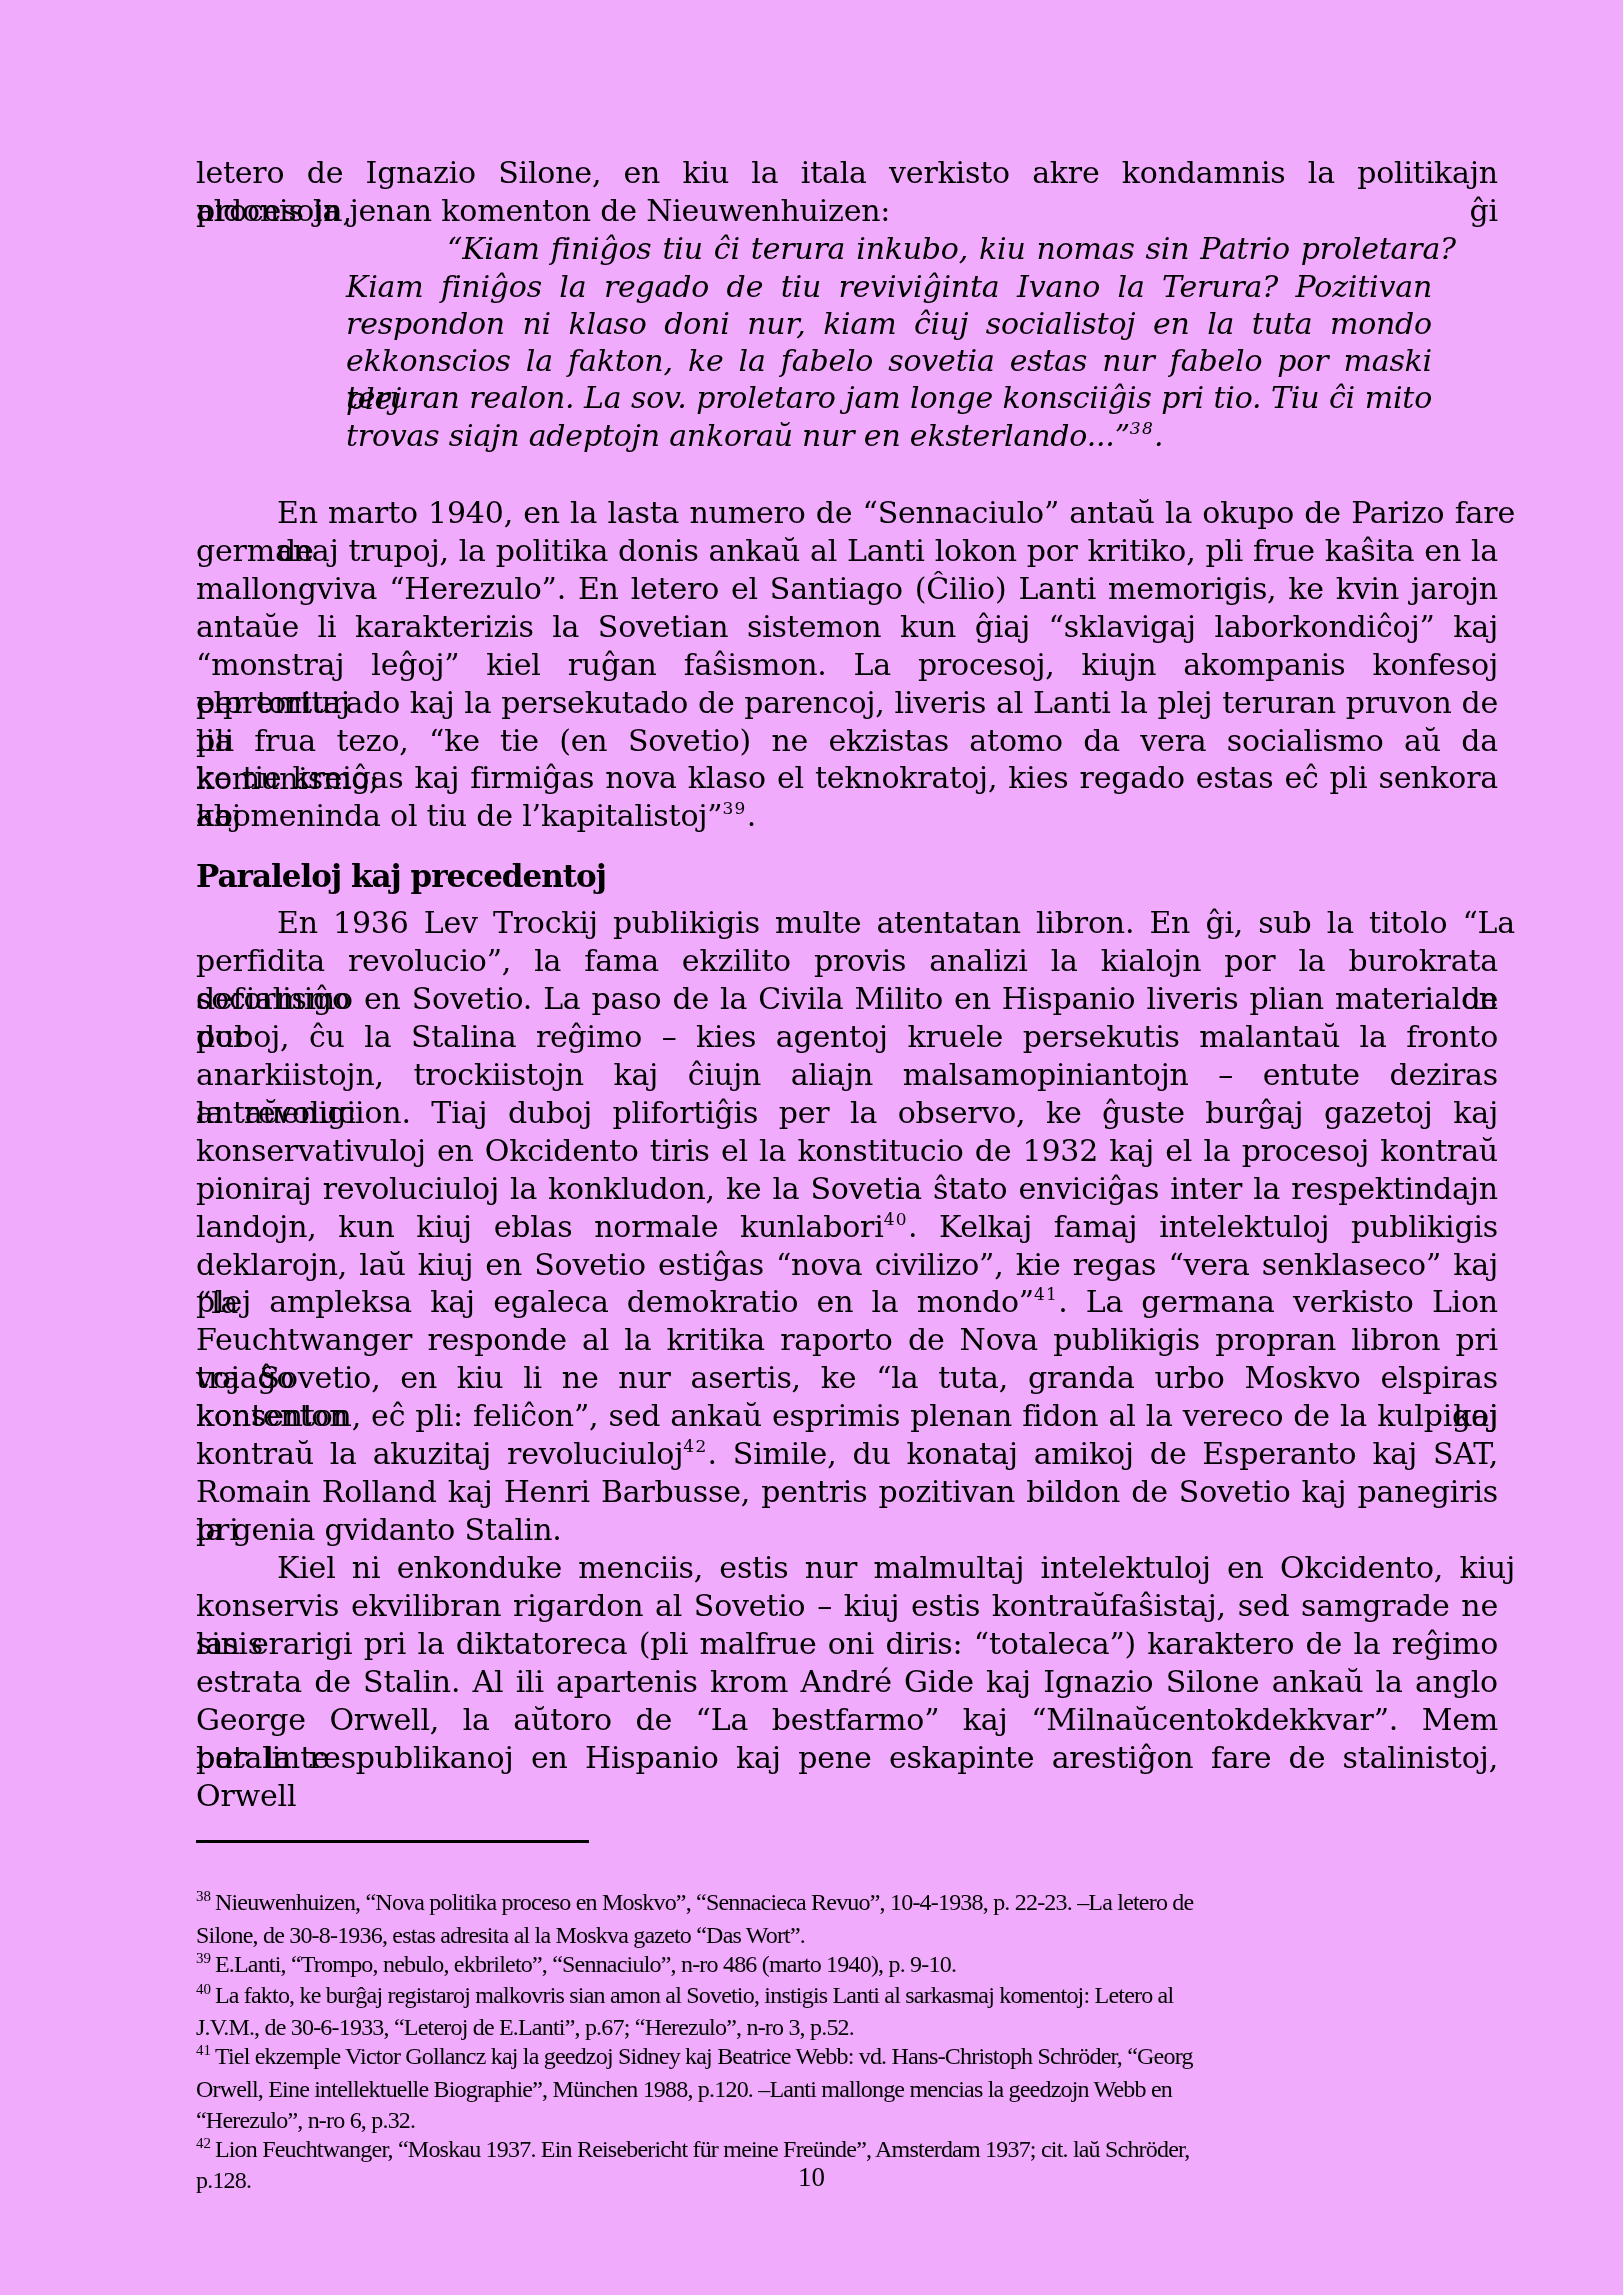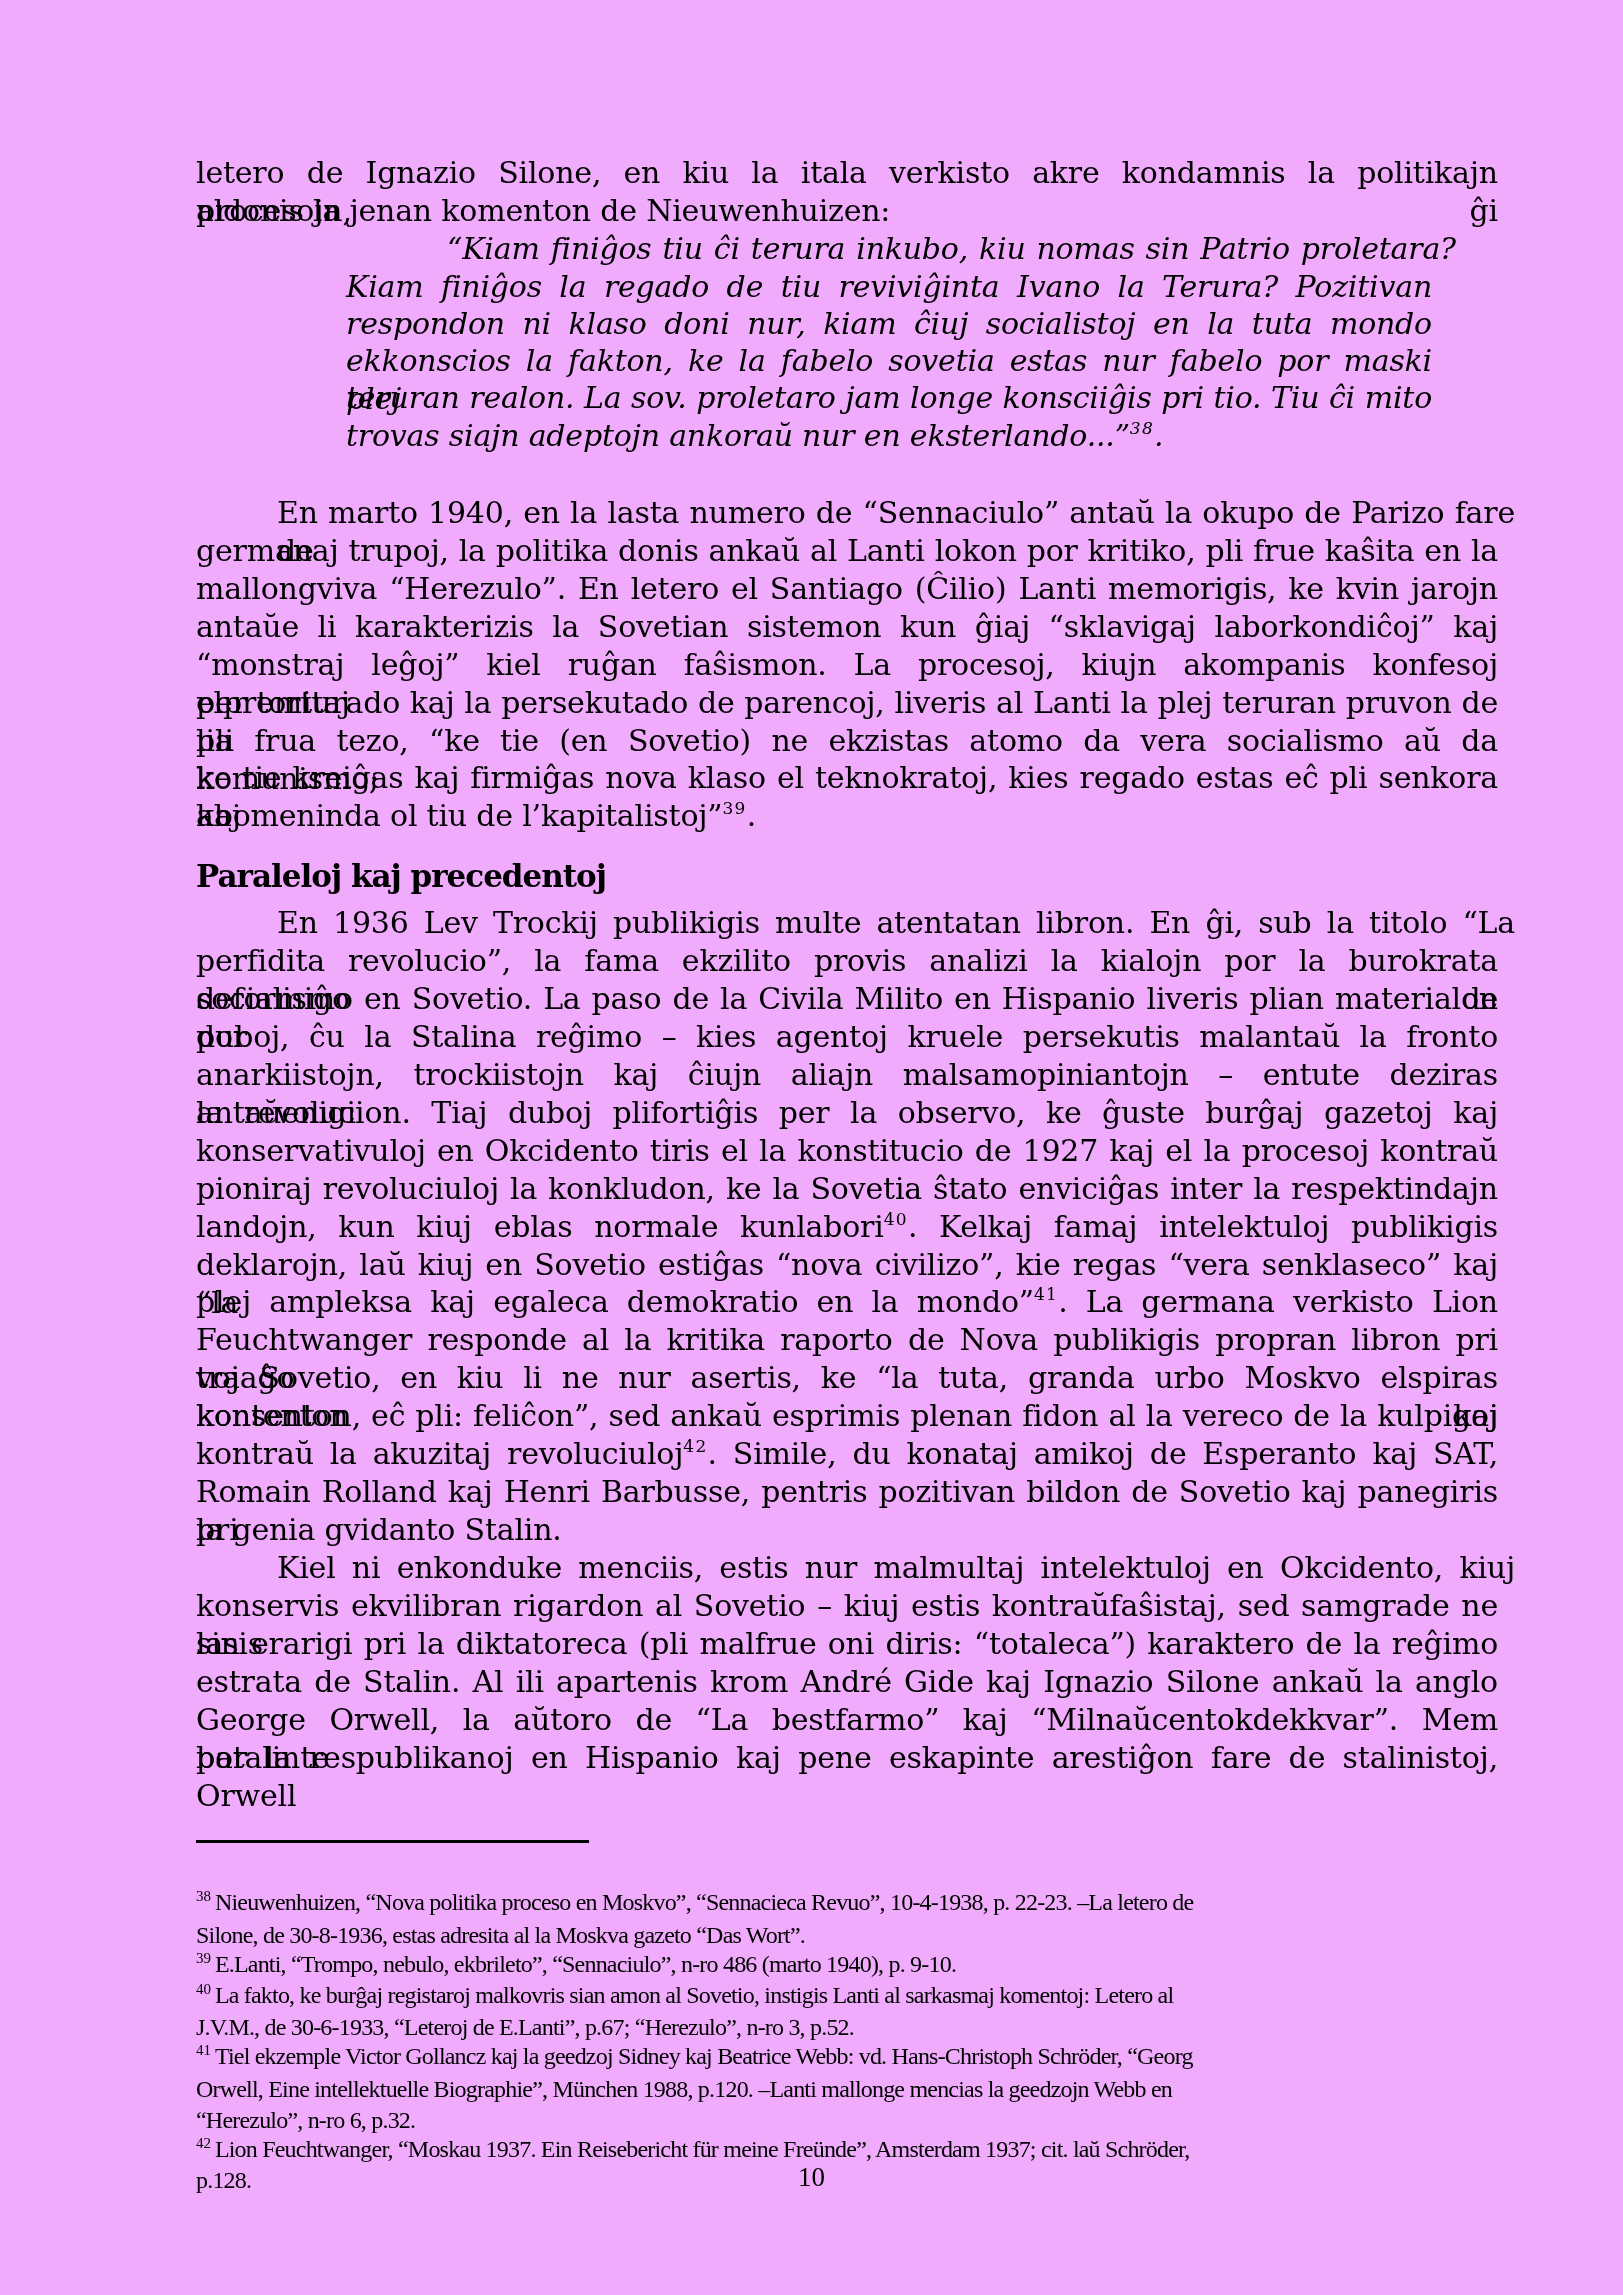--- a/index.html
+++ b/index.html
@@ -111,21 +111,21 @@
     <div class="ln" style="top:1018px">
         <span class="t">duboj, ĉu la Stalina reĝimo – kies agentoj kruele persekutis malantaŭ la fronto</span>
       </div>
     <div class="ln" style="top:1056px">
         <span class="t">anarkiistojn, trockiistojn kaj ĉiujn aliajn malsamopiniantojn – entute deziras antaŭenigi</span>
       </div>
     <div class="ln" style="top:1094px">
         <span class="t">la revolucion. Tiaj duboj plifortiĝis per la observo, ke ĝuste burĝaj gazetoj kaj</span>
       </div>
     <div class="ln" style="top:1132px">
-        <span class="t">konservativuloj en Okcidento tiris el la konstitucio de 1927 kaj el la procesoj kontraŭ</span>
+        <span class="t">konservativuloj en Okcidento tiris el la konstitucio de 1932 kaj el la procesoj kontraŭ</span>
       </div>
     <div class="ln" style="top:1170px">
         <span class="t">pioniraj revoluciuloj la konkludon, ke la Sovetia ŝtato enviciĝas inter la respektindajn</span>
       </div>
     <div class="ln" style="top:1208px">
         <span class="t"><span>landojn, kun kiuj eblas normale kunlabori</span><sup class="fn">40</sup><span>. Kelkaj famaj intelektuloj publikigis</span></span>
       </div>
     <div class="ln" style="top:1246px">
         <span class="t">deklarojn, laŭ kiuj en Sovetio estiĝas “nova civilizo”, kie regas “vera senklaseco” kaj “la</span>
       </div>

